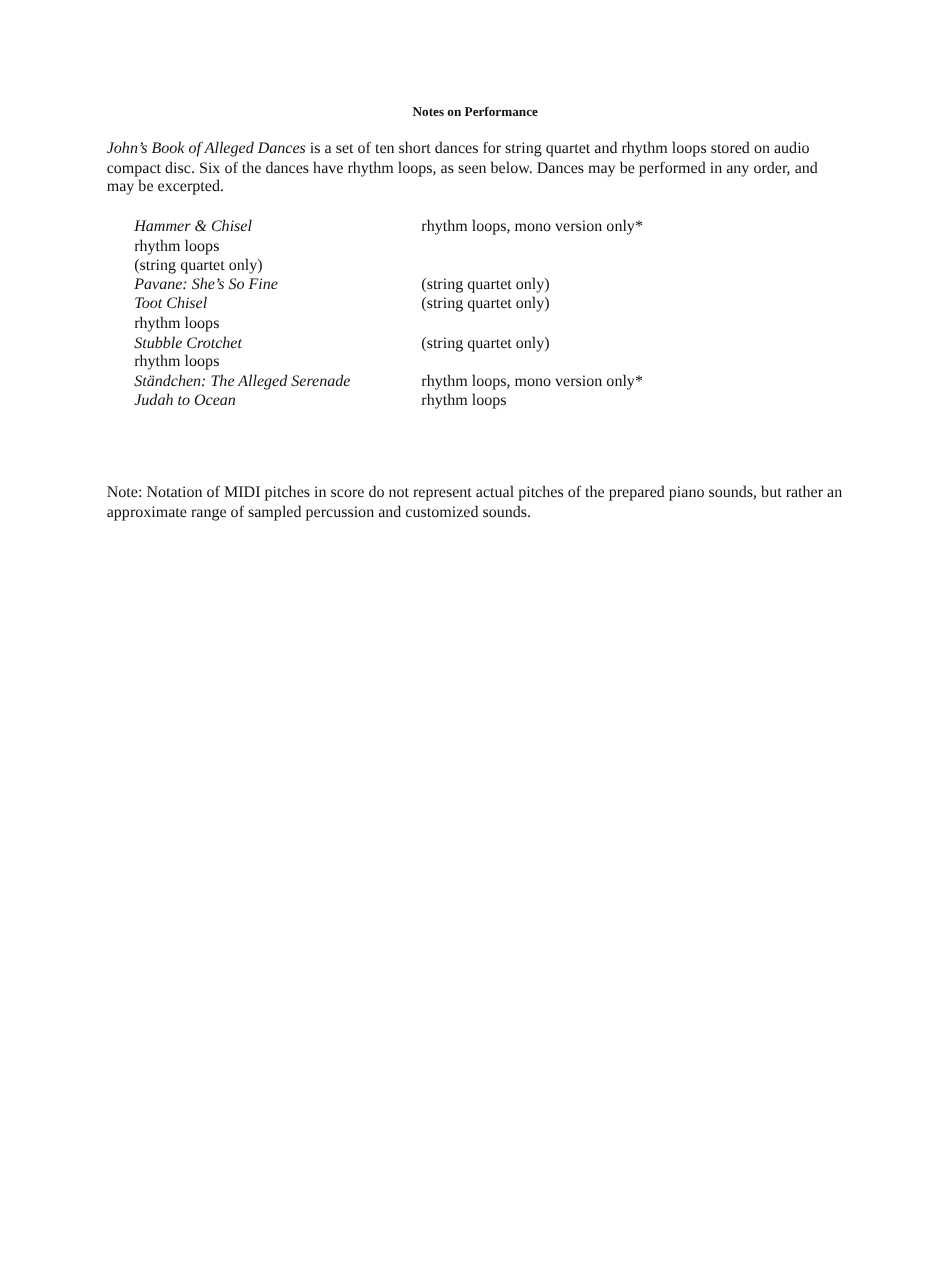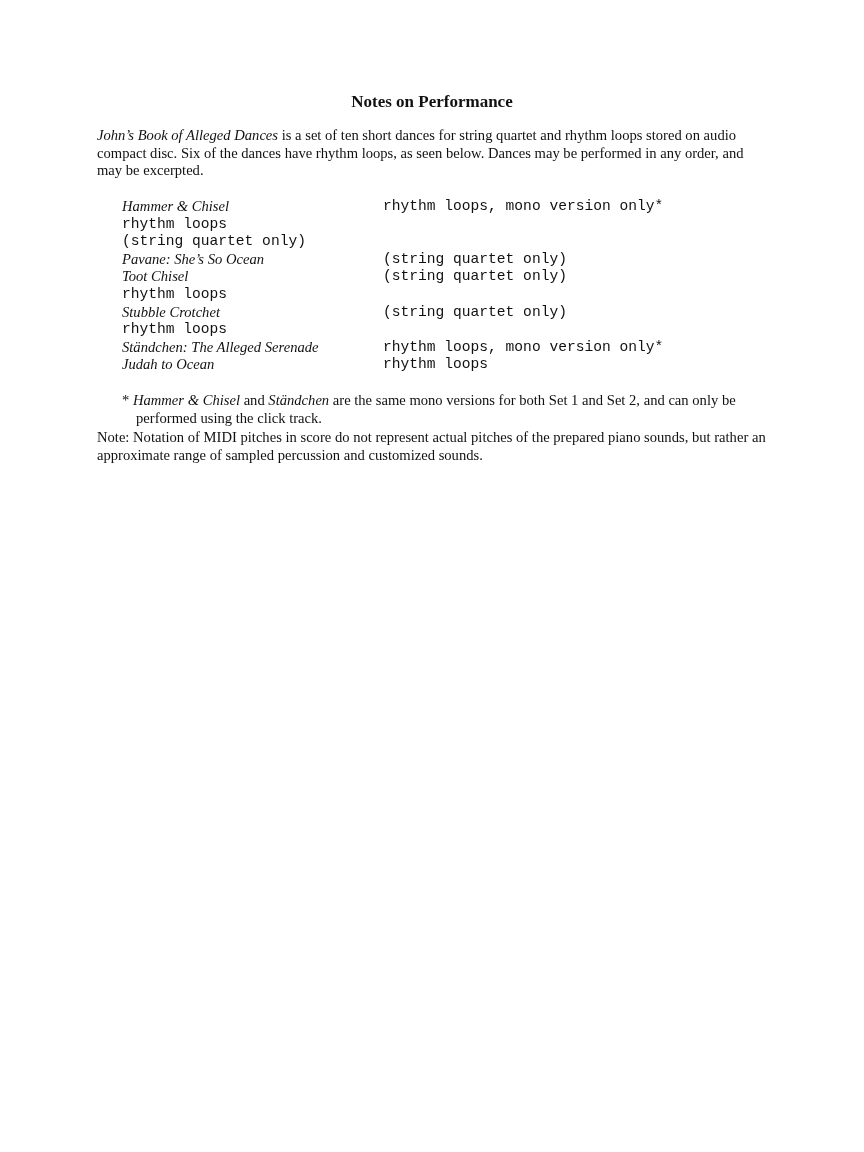--- a/index.html
+++ b/index.html
@@ -22,21 +22,21 @@
       left: 0; top: 0;
       width: 864px; height: 1152px;
     }
     .title {
       position: absolute;
       top: 93px;
       left: 0;
       width: 864px;
       text-align: center;
       font-weight: bold;
-      font-size: 17px;
+      font-size: 12px;
       line-height: 17px;
     }
     .intro {
       position: absolute;
       top: 127px;
       left: 97px;
       width: 670px;
       margin: 0;
     }
     .intro em { }
@@ -51,35 +51,34 @@
       height: 17.6px;
       line-height: 17.6px;
     }
     .dance-name {
       width: 261px;
       font-style: italic;
       flex: none;
     }
     .dance-note {
       flex: none;
-      font-family: Liberation Mono, monospace;
     }
     .footnote {
       position: absolute;
       top: 392px;
       left: 122px;
       width: 640px;
       padding-left: 14px;
       text-indent: -14px;
       margin: 0;
     }
     .footnote em { font-style: italic; }
     .note {
       position: absolute;
-      top: 429px;
+      top: 440px;
       left: 97px;
       width: 670px;
       margin: 0;
     }
   </style>
 </head>
 <body>
 
 <div class="page">
 
@@ -92,21 +91,21 @@
       <span class="dance-name">Hammer &amp; Chisel</span>
       <span class="dance-note">rhythm loops, mono version only*</span>
     </div>
     <div class="dance-row">
       <span class="dance-note">rhythm loops</span>
     </div>
     <div class="dance-row">
       <span class="dance-note">(string quartet only)</span>
     </div>
     <div class="dance-row">
-      <span class="dance-name">Pavane: She’s So Ocean</span>
+      <span class="dance-name">Pavane: She’s So Fine</span>
       <span class="dance-note">(string quartet only)</span>
     </div>
     <div class="dance-row">
       <span class="dance-name">Toot Chisel</span>
       <span class="dance-note">(string quartet only)</span>
     </div>
     <div class="dance-row">
       <span class="dance-note">rhythm loops</span>
     </div>
     <div class="dance-row">
@@ -119,17 +118,16 @@
     <div class="dance-row">
       <span class="dance-name">Ständchen: The Alleged Serenade</span>
       <span class="dance-note">rhythm loops, mono version only*</span>
     </div>
     <div class="dance-row">
       <span class="dance-name">Judah to Ocean</span>
       <span class="dance-note">rhythm loops</span>
     </div>
   </div>
 
-  <p class="footnote"><span style="white-space:pre">* </span><em>Hammer &amp; Chisel</em><span style="white-space:pre"> and </span><em>Ständchen</em><span> are the same mono versions for both Set 1 and Set 2, and can only be performed using the click track.</span></p>
 
   <p class="note">Note: Notation of MIDI pitches in score do not represent actual pitches of the prepared piano sounds, but rather an approximate range of sampled percussion and customized sounds.</p>
 
 </div>
 
 </body></html>

